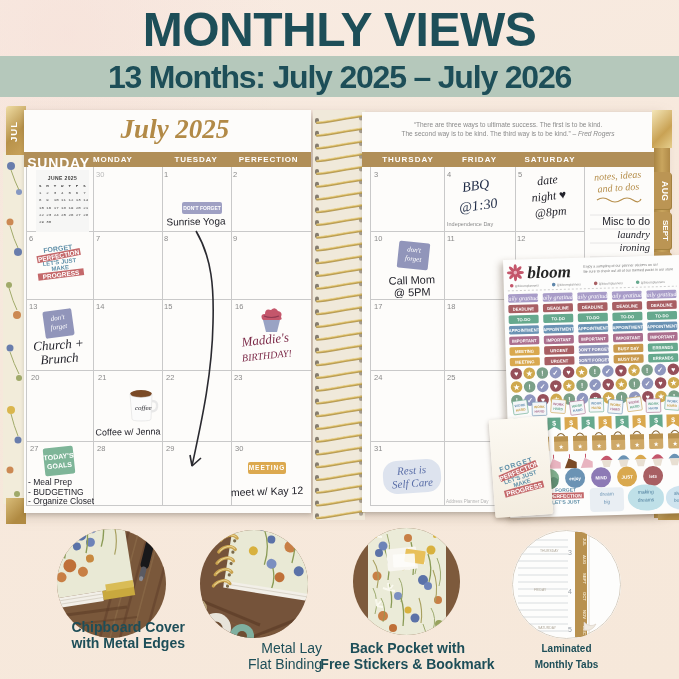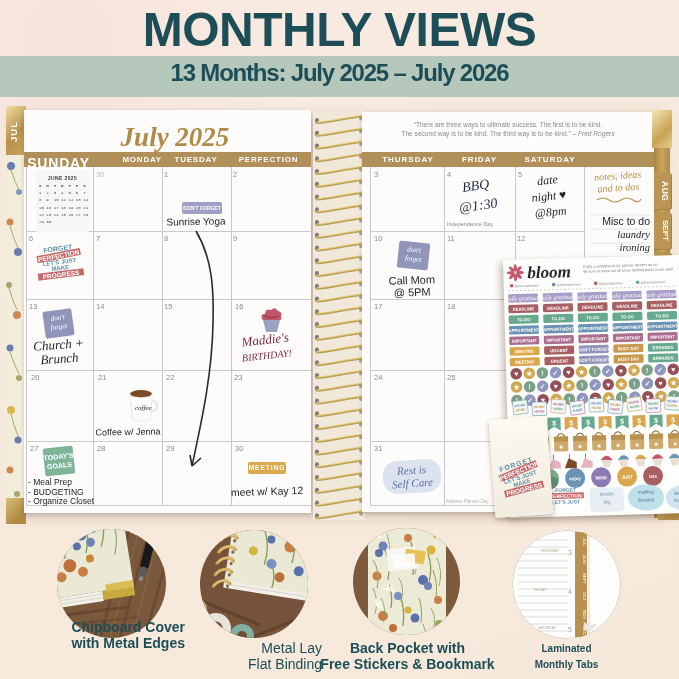--- a/index.html
+++ b/index.html
@@ -13,21 +13,21 @@
 <body>
 <div id="canvas">
 
 <div class="abs" style="left:0;top:0;width:679px;height:679px;background:
  radial-gradient(circle at 10% 5%,rgba(245,218,212,.4),rgba(245,218,212,0) 25%);"></div>
 
 <div class="abs teal" style="left:0;top:2px;width:679px;text-align:center;font-size:48px;font-weight:bold;letter-spacing:-0.5px;">MONTHLY VIEWS</div>
 
 <div class="abs" style="left:0;top:56px;width:679px;height:41px;background:#b5c8bb;"></div>
 
-<div class="abs teal" style="left:0;top:59px;width:679px;text-align:center;font-size:24px;font-weight:bold;letter-spacing:-1.2px;">13 Months: July 2025 – July 2026</div>
+<div class="abs teal" style="left:0;top:59px;width:679px;text-align:center;font-size:32px;font-weight:bold;letter-spacing:-1.2px;">13 Months: July 2025 – July 2026</div>
 
 <div class="abs" style="left:14px;top:116px;width:650px;height:400px;background:rgba(100,80,60,.25);filter:blur(7px);"></div>
 
 <svg class="abs" style="left:3px;top:152px;" width="23" height="352" viewBox="0 0 23 352">
   <rect width="23" height="352" fill="#f2ecda"></rect>
   <g opacity=".9">
     <circle cx="8" cy="14" r="4" fill="#5b72a8"></circle>
         <circle cx="16" cy="40" r="3" fill="#7b8fc0"></circle>
     <circle cx="7" cy="70" r="3.5" fill="#c87f45"></circle>
         <circle cx="15" cy="100" r="4" fill="#5b72a8"></circle>
@@ -44,26 +44,26 @@
 </svg>
 
 <div class="abs" style="left:6px;top:106px;width:20px;height:49px;background:linear-gradient(135deg,#efdda4,#b8924a 55%,#caa45c);border-radius:3px 0 0 0;"></div>
 
 <div class="abs" style="left:8px;top:114px;width:14px;height:36px;color:#fff;font-size:9.5px;font-weight:bold;letter-spacing:1px;writing-mode:vertical-rl;transform:rotate(180deg);text-align:center;">JUL</div>
 
 <div class="abs" style="left:6px;top:498px;width:20px;height:26px;background:linear-gradient(135deg,#d9bd7a,#b08a42 70%);"></div>
 
 <div class="abs" style="left:24px;top:110px;width:287px;height:403px;background:#fdfcfa;box-shadow:0 2px 4px rgba(0,0,0,.15);"></div>
 
-<div class="abs" style="left:70px;top:122px;width:210px;text-align:center;color:#b28a47;font-size:27px;font-family:'Liberation Serif',serif;font-style:italic;font-weight:bold;">July 2025</div>
+<div class="abs" style="left:70px;top:114px;width:210px;text-align:center;color:#b28a47;font-size:27px;font-family:'Liberation Serif',serif;font-style:italic;font-weight:bold;">July 2025</div>
 
 <div class="abs" style="left:24px;top:152px;width:287px;height:15px;background:#b18f58;"></div>
 
 <div class="abs" style="left:24px;top:155px;width:69px;text-align:center;color:#fff;font-size:14px;font-weight:bold;letter-spacing:.8px;">SUNDAY</div>
-<div class="abs" style="left:93px;top:155px;width:69px;text-align:right;color:#fff;font-size:8px;font-weight:bold;letter-spacing:.8px;">MONDAY</div>
+<div class="abs" style="left:93px;top:155px;width:69px;text-align:left;color:#fff;font-size:8px;font-weight:bold;letter-spacing:.8px;">MONDAY</div>
 <div class="abs" style="left:162px;top:155px;width:68px;text-align:center;color:#fff;font-size:8px;font-weight:bold;letter-spacing:.8px;">TUESDAY</div>
 <div class="abs" style="left:230px;top:155px;width:77px;text-align:center;color:#fff;font-size:8px;font-weight:bold;letter-spacing:.8px;">PERFECTION</div>
 
 <svg class="abs" style="left:24px;top:167px;" width="287" height="339" viewBox="0 0 287 339">
   <g stroke="#c9c9c9" stroke-width="1" fill="none">
     <line x1="2.5" y1="0" x2="2.5" y2="339"></line>
     <line x1="69.5" y1="0" x2="69.5" y2="339"></line>
     <line x1="138.5" y1="0" x2="138.5" y2="339"></line>
     <line x1="207.5" y1="0" x2="207.5" y2="339"></line>
     <line x1="2.5" y1="64.5" x2="287" y2="64.5"></line>

